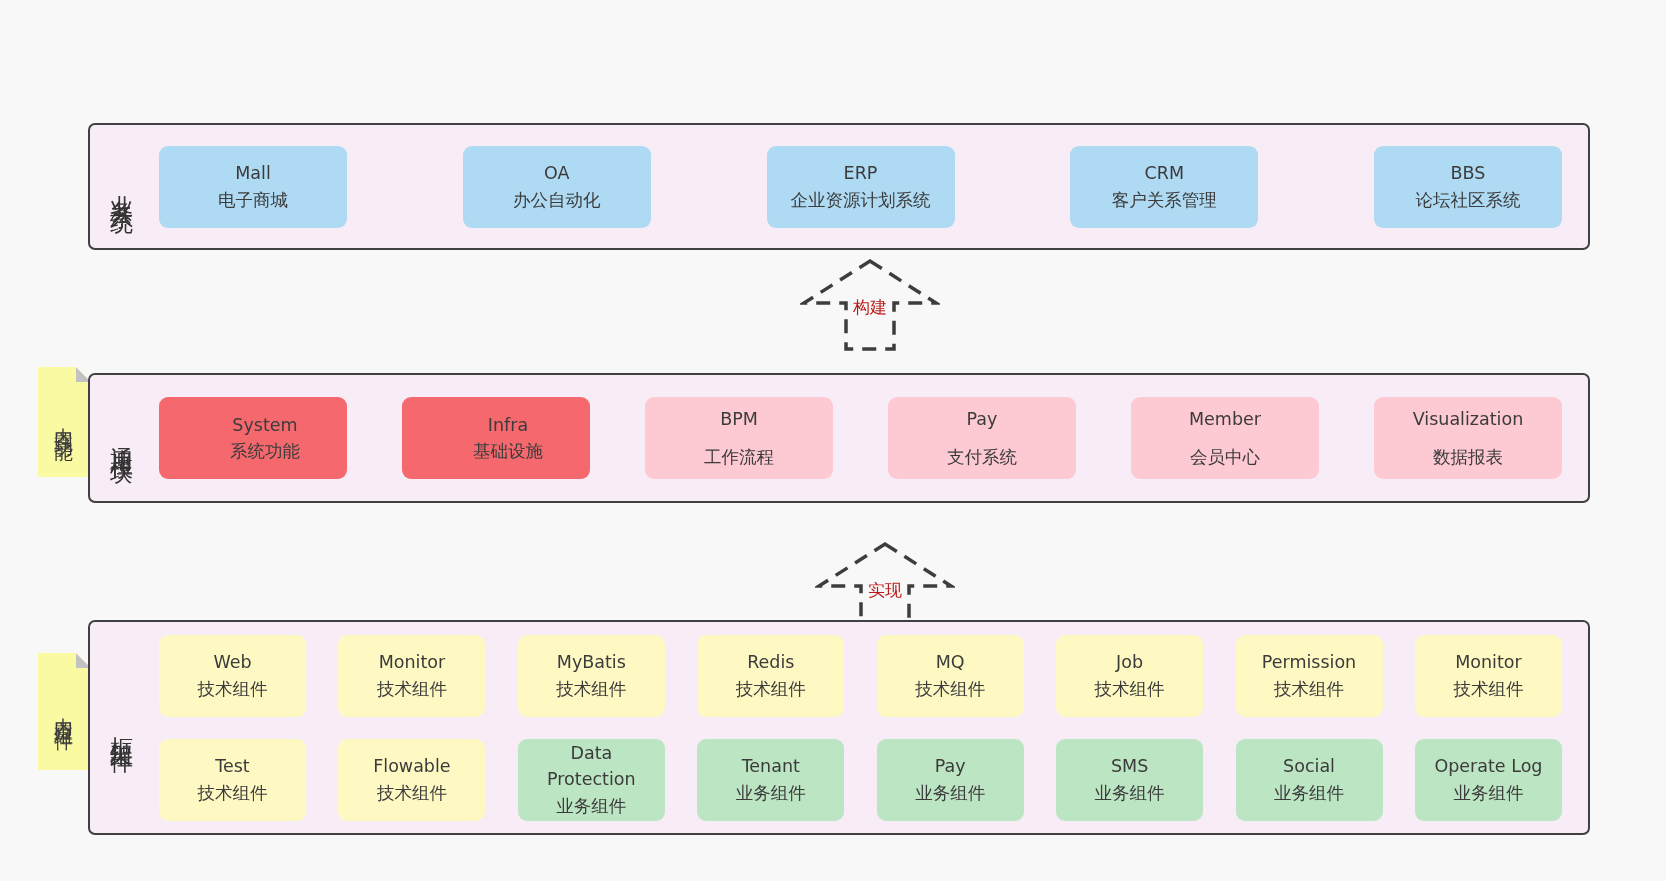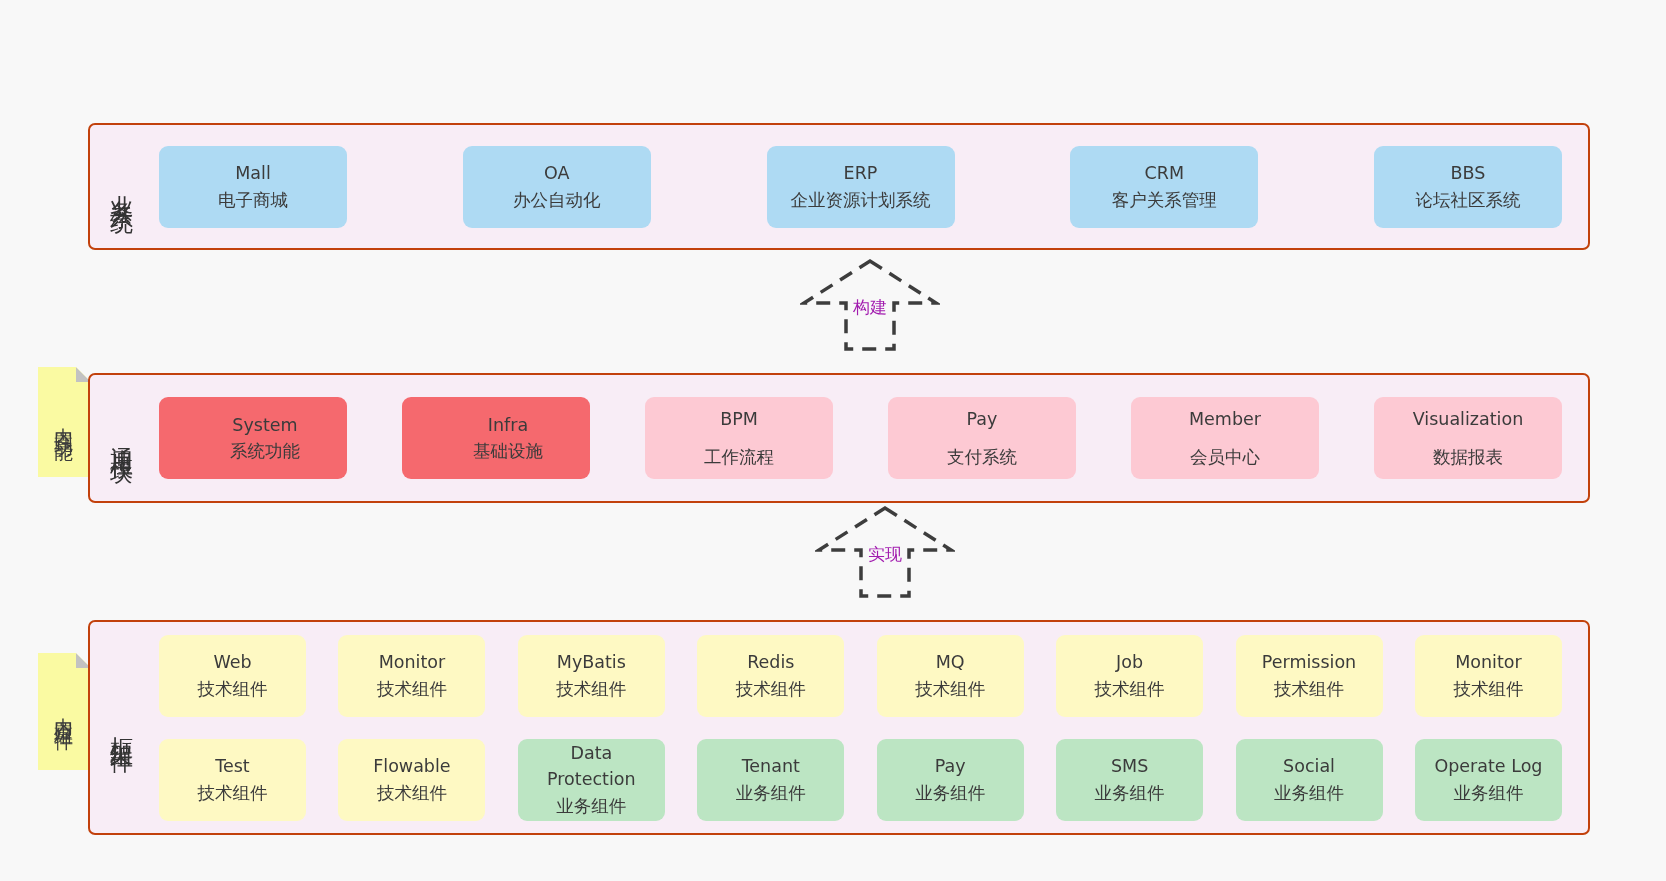--- a/index.html
+++ b/index.html
@@ -5,21 +5,21 @@
   html,body{margin:0;padding:0;}
   body{
     width:1666px;height:881px;position:relative;overflow:hidden;
     background:#f8f8f8;
     font-family:"DejaVu Sans","Liberation Sans",sans-serif;
     color:#3b3b3b;
   }
   
   .band{
     position:absolute;left:88px;width:1502px;box-sizing:border-box;
-    background:#f8edf6;border:2px solid #c2410c;border-radius:7px;
+    background:#f8edf6;border:2px solid #404040;border-radius:7px;
     display:flex;z-index:2;
   }
   .band-label{
     writing-mode:vertical-rl;text-orientation:upright;
     align-self:center;font-size:23px;letter-spacing:5px;
     padding:0 15px 0 17px;color:#333;white-space:nowrap;
   }
   .rows{
     flex:1;display:flex;flex-direction:column;justify-content:center;
     gap:22px;padding:0 26px 0 6px;
@@ -52,21 +52,21 @@
   }
   .sticky-text{
     writing-mode:vertical-rl;text-orientation:upright;
     font-size:19px;letter-spacing:5px;color:#3b3b3b;white-space:nowrap;
   }
   
   .arrow{position:absolute;width:140px;height:96px;z-index:1;}
   .arrow svg{display:block;}
   .arrow-label{
     position:absolute;top:37px;left:50%;transform:translateX(-50%);
-    font-size:17px;background:#f8f8f8;padding:2px 4px;color:#a21caf;
+    font-size:17px;background:#f8f8f8;padding:2px 4px;color:#b91c1c;
     white-space:nowrap;
   }
 </style>
 </head>
 <body>
 
 <section class="band band-1" style="top:123px;height:127px">
   <div class="band-label">业务系统</div>
   <div class="rows">
     <div class="row">
@@ -131,21 +131,21 @@
         <span class="s">会员中心</span>
       </div>
       <div class="box" data-variant="pink">
         <span class="t">Visualization</span>
         <span class="s">数据报表</span>
       </div>
     </div>
   </div>
 </section>
 
-<div class="arrow" style="left:815px;top:504px">
+<div class="arrow" style="left:815px;top:540px">
   <svg width="140" height="96" viewBox="0 0 140 96">
     <polygon points="70,4 136,46 94,46 94,92 46,92 46,46 4,46" fill="none" stroke="#3d3d3d" stroke-width="3.5" stroke-dasharray="14 9"></polygon>
   </svg>
   <span class="arrow-label">实现</span>
 </div>
 
 <div class="sticky" style="left:38px;top:653px;height:117px">
   <span class="fold"></span>
   <span class="sticky-text">内置组件</span>
 </div>

